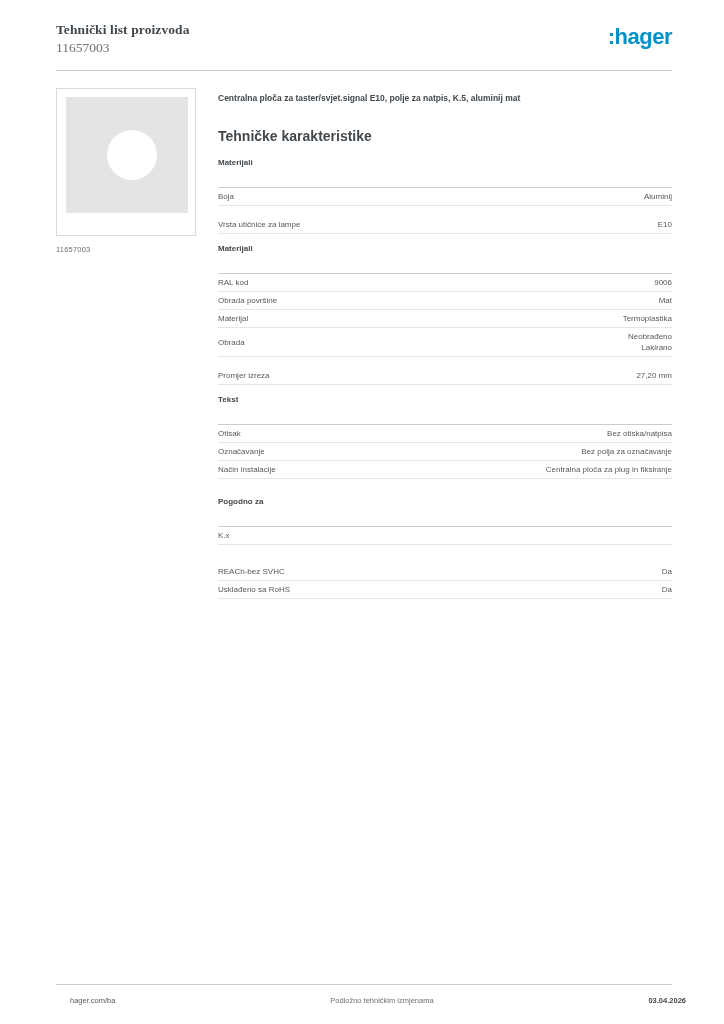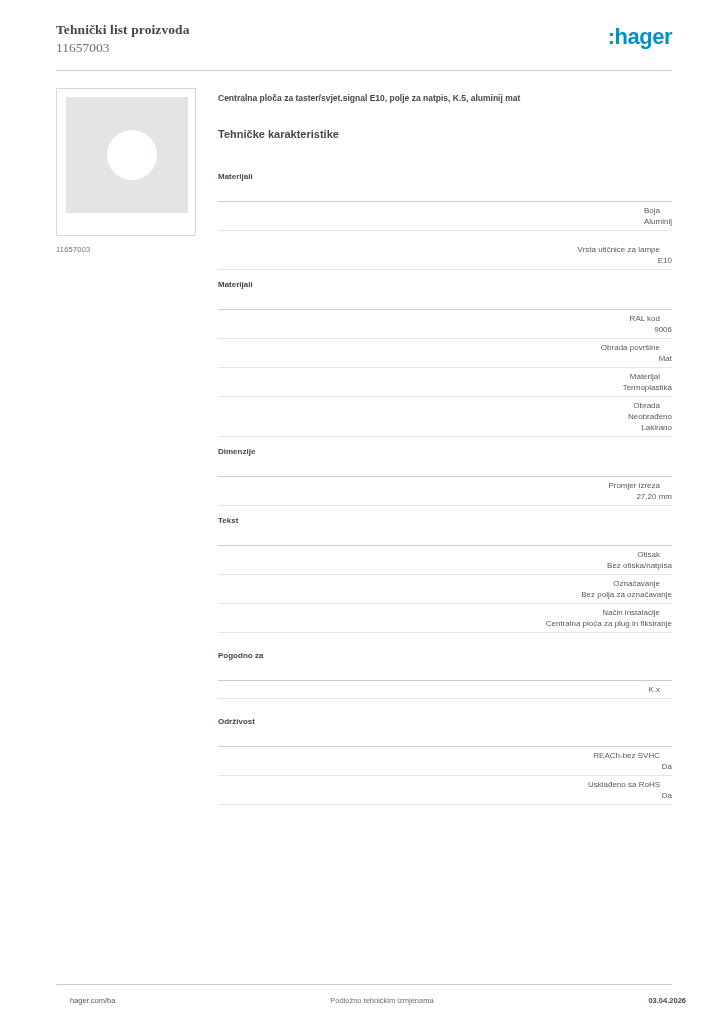--- a/index.html
+++ b/index.html
@@ -115,45 +115,44 @@
     width: 454px;
   }
   .product-desc {
     font-size: 8.5px;
     font-weight: bold;
     color: #41484d;
     line-height: 12px;
     margin-bottom: 24px;
   }
   .section-title {
-    font-size: 11px;
-    font-weight: bold;
-    color: #41484d;
-    margin-bottom: 32px;
+    font-size: 14px;
+    font-weight: bold;
+    color: #41484d;
+    margin-bottom: 14px;
   }
   .group {
     margin-bottom: 10px;
   }
   .group-title {
     font-size: 8px;
     font-weight: bold;
     color: #41484d;
     padding-bottom: 20px;
     border-bottom: 1px solid #c9cdd0;
   }
   .row {
     display: flex;
     justify-content: space-between;
-    align-items: flex-end;
+    align-items: center;
     font-size: 8px;
     color: #55595c;
     padding: 3px 0 3px 0;
     border-bottom: 1px solid #e3e5e7;
     line-height: 11px;
-    flex-direction: column;
   }
   .row .label {
     flex: 0 1 auto;
     padding-right: 12px;
   }
   .row .value {
     flex: 0 0 auto;
     text-align: right;
     white-space: pre-line;
   }
@@ -243,21 +242,20 @@
             <div class="label">Materijal</div>
             <div class="value">Termoplastika</div>
           </div>
           <div class="row">
             <div class="label">Obrada</div>
             <div class="value">Neobrađeno
 Lakirano</div>
           </div>
         </div>
         <div class="group">
-          <div class="group-title">Dimenzije</div>
           <div class="row">
             <div class="label">Promjer izreza</div>
             <div class="value">27,20 mm</div>
           </div>
         </div>
         <div class="group">
           <div class="group-title">Tekst</div>
           <div class="row">
             <div class="label">Otisak</div>
             <div class="value">Bez otiska/natpisa</div>
@@ -272,21 +270,20 @@
           </div>
         </div>
         <div class="group gap-top">
           <div class="group-title">Pogodno za</div>
           <div class="row">
             <div class="label">K.x</div>
             <div class="value"></div>
           </div>
         </div>
         <div class="group gap-top">
-          <div class="group-title">Održivost</div>
           <div class="row">
             <div class="label">REACh-bez SVHC</div>
             <div class="value">Da</div>
           </div>
           <div class="row">
             <div class="label">Usklađeno sa RoHS</div>
             <div class="value">Da</div>
           </div>
         </div>
       </div>

